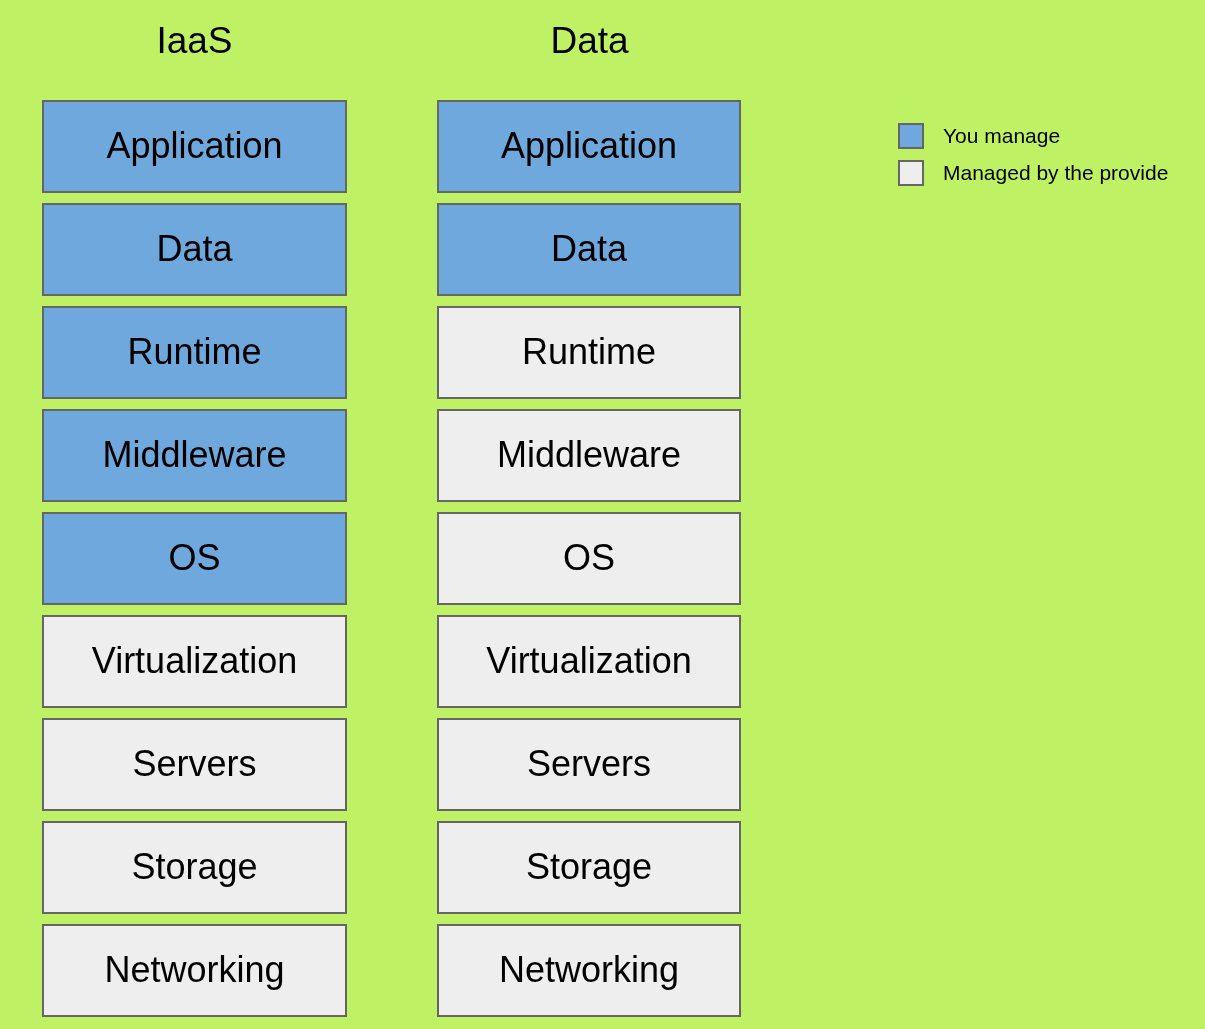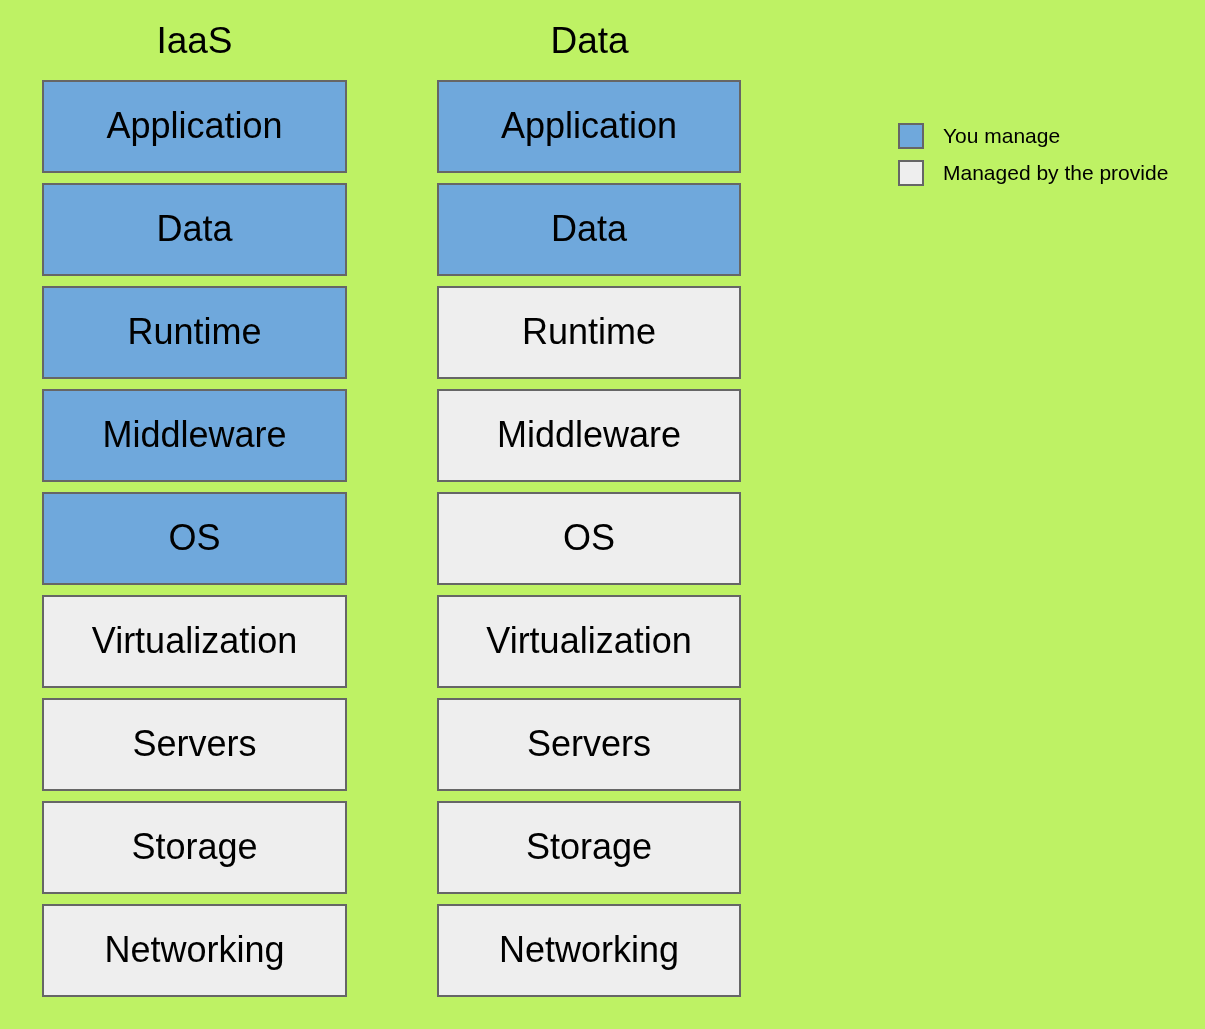--- a/index.html
+++ b/index.html
@@ -30,21 +30,21 @@
     line-height: 1;
     color: #000000;
     white-space: nowrap;
   }
   #header-iaas { left: 42px; }
   #header-paas { left: 437px; }
 
   
   .stack {
     position: absolute;
-    top: 80px;
+    top: 100px;
   }
   #stack-iaas { left: 42px; width: 305px; }
   #stack-paas { left: 437px; width: 304px; }
 
   .layer-box {
     box-sizing: border-box;
     width: 100%;
     height: 93px;
     margin-bottom: 10px;
     border: 2px solid #666666;

